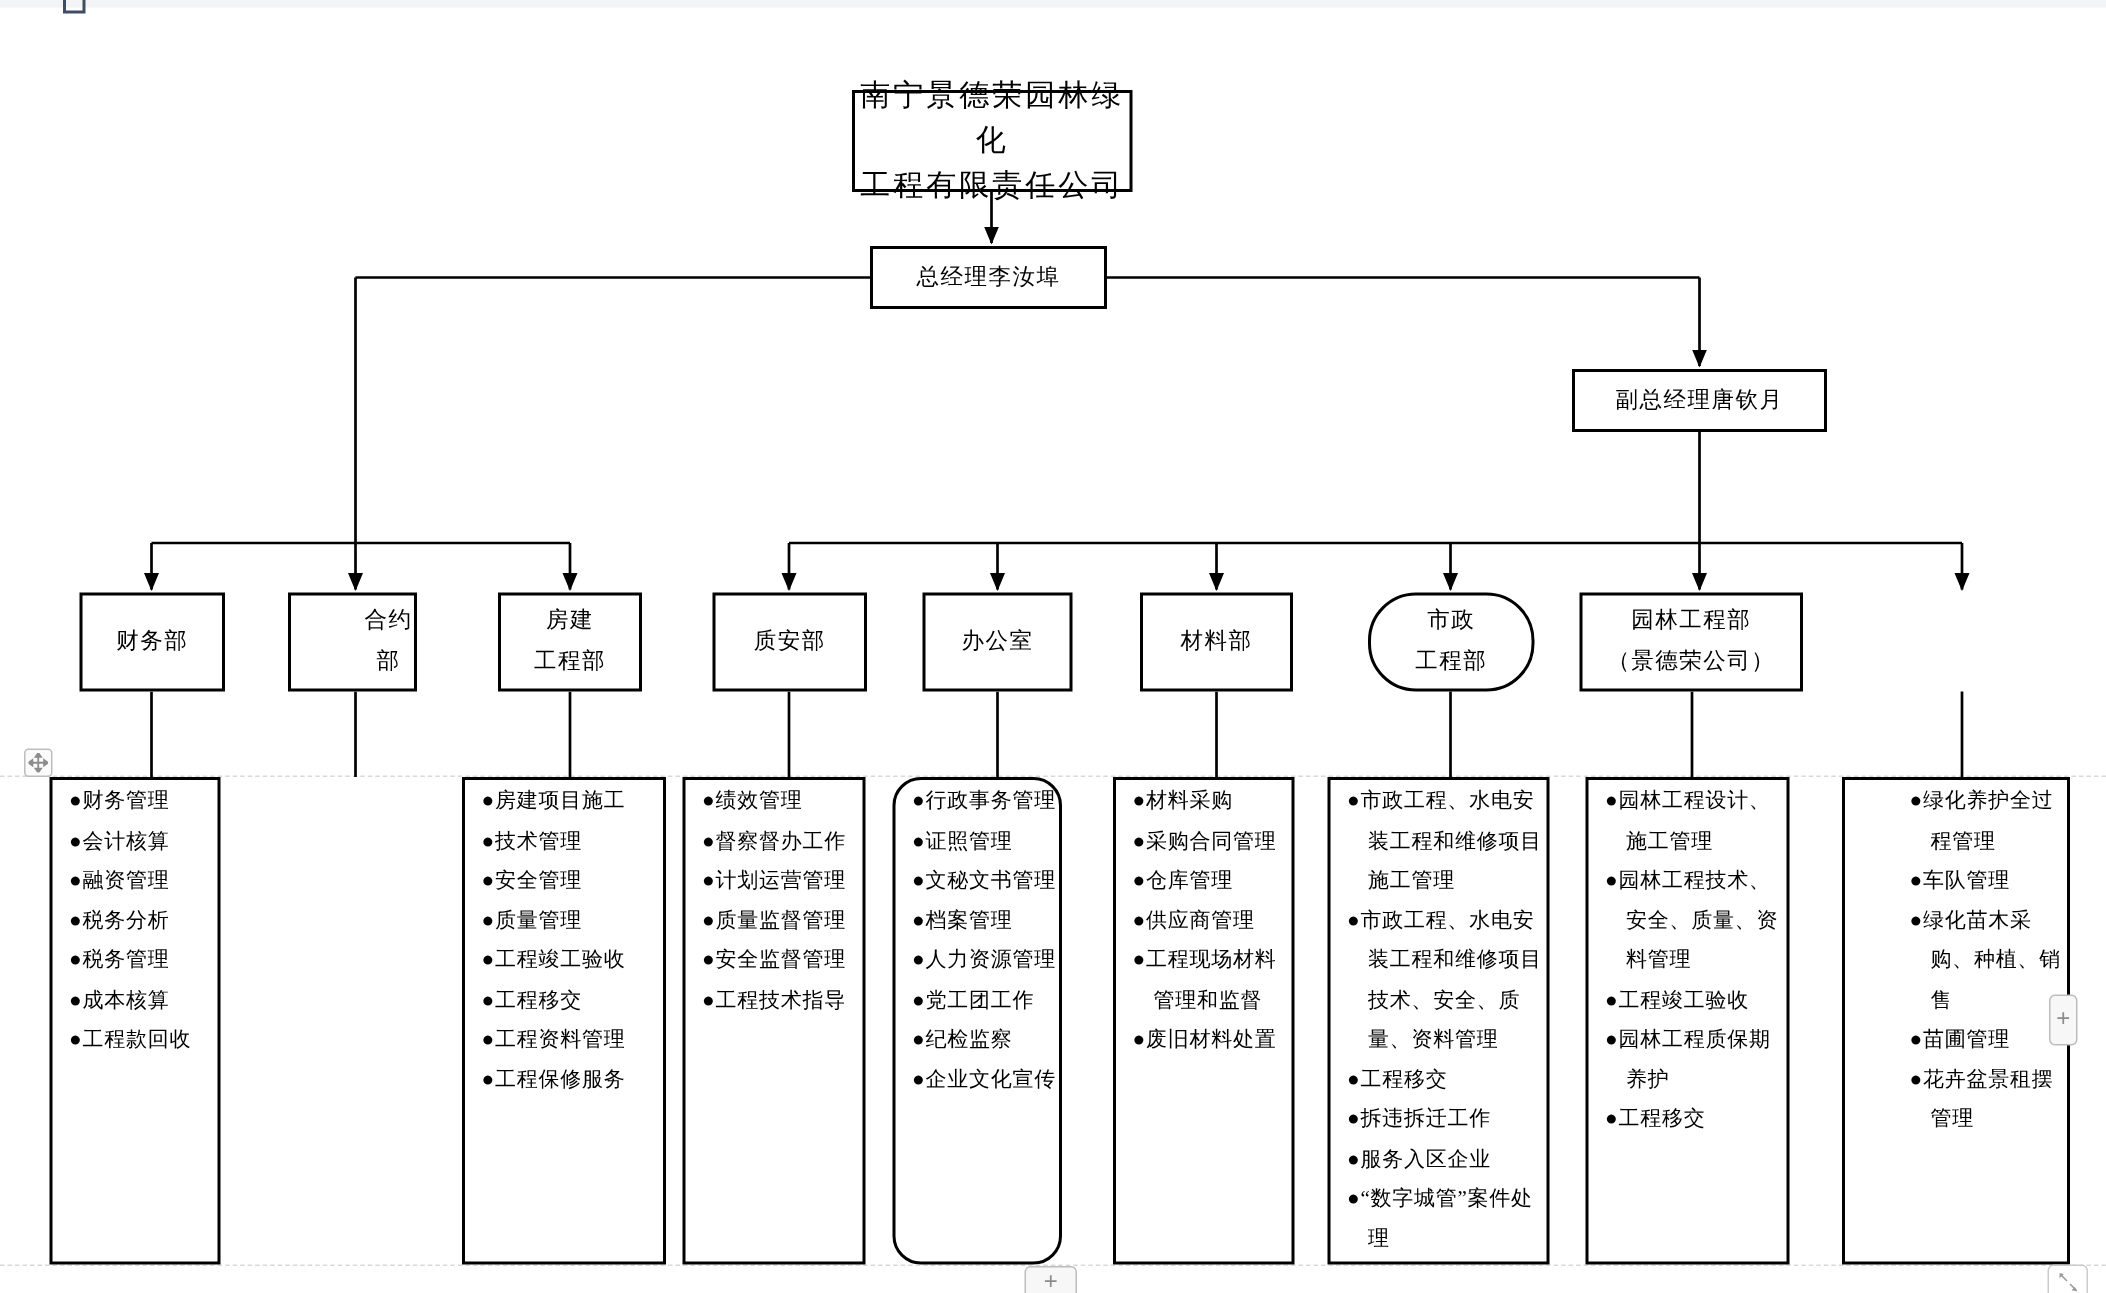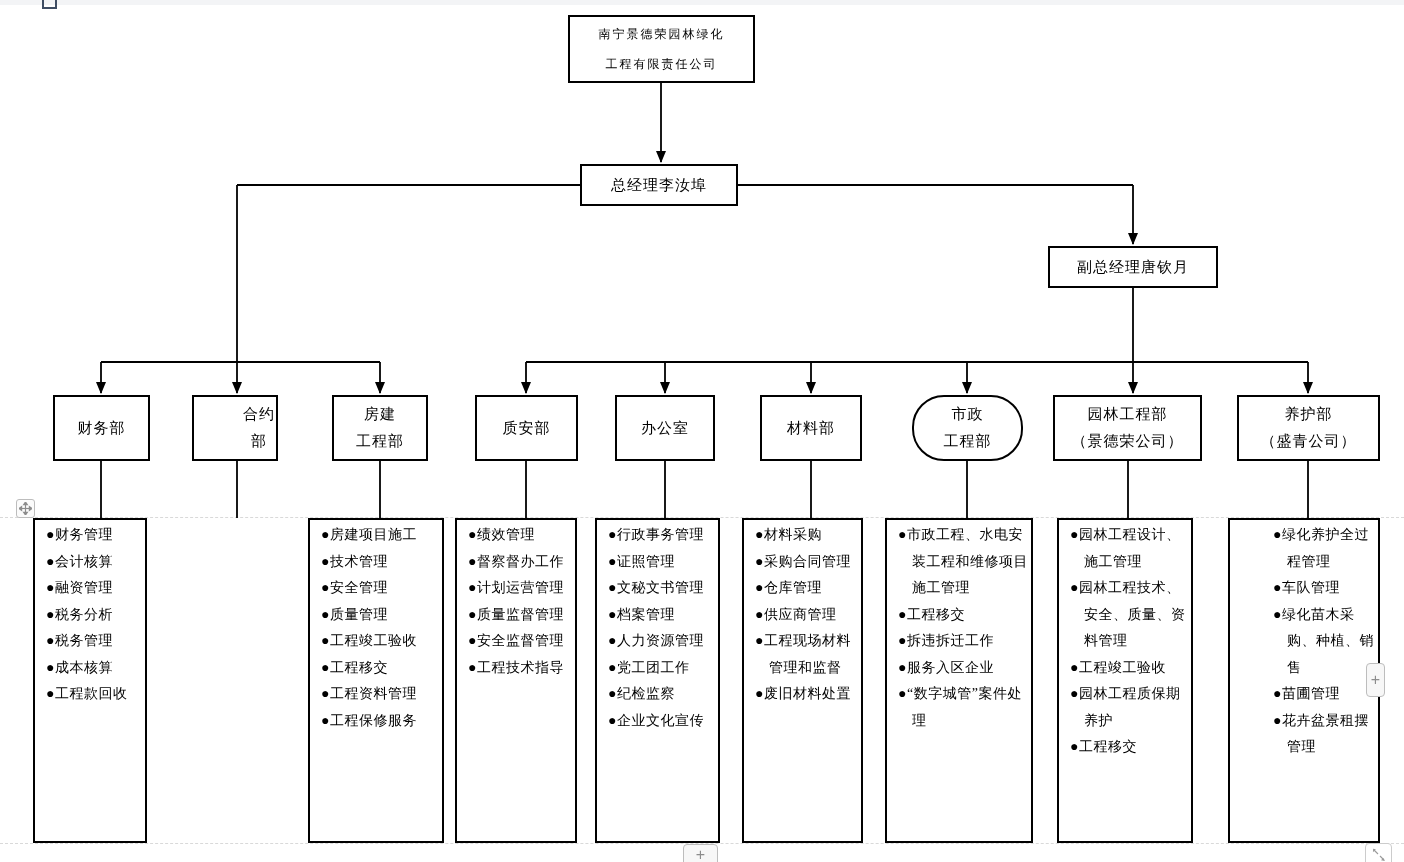--- a/index.html
+++ b/index.html
@@ -12,21 +12,21 @@
     border:2px solid #3f4d63; background:transparent; z-index:5; }
   .dashed-line { position:absolute; left:0; width:1404px; height:0; border-top:1px dashed #d9d9d9; z-index:0; }
   .connectors { position:absolute; left:0; top:0; z-index:1; }
   .node {
     position:absolute; box-sizing:border-box; border:2px solid #000; background:#fff; z-index:2;
     display:flex; flex-direction:column; align-items:center; justify-content:center;
     text-align:center;
   }
   .node .nline { display:block; line-height:29px; letter-spacing:1px; }
   .node .nline:empty { display:none; }
-  .company { font-size:12px; }
+  .company { font-size:20px;margin-top:45px; }
   .company .nline { line-height:30px; letter-spacing:2px; }
   .manager { font-size:15px; }
   .dept { font-size:15px; }
   .dept .nline { line-height:27px; }
   .list {
     position:absolute; box-sizing:border-box; border:2px solid #000; background:#fff; z-index:2;
     padding:2px 1px 0 11px; font-size:14px; top:518px; height:325px;
   }
   .duty { line-height:26.5px; padding-left:14px; text-indent:-14px; letter-spacing:0.5px; }
   .duty::before { content:"●"; }
@@ -131,24 +131,20 @@
 
   </div>
   <div class="node dept" style="left:912px; top:395px; width:111px; height:66px;border-radius:32px;">
     <span class="nline">市政</span>
     <span class="nline">工程部</span>
   </div>
   <div class="node dept" style="left:1053px; top:395px; width:149px; height:66px;">
     <span class="nline">园林工程部</span>
     <span class="nline">（景德荣公司）</span>
   </div>
-  <div class="node dept" style="left:1237px; top:395px; width:143px; height:66px;">
-    <span class="nline">养护部</span>
-    <span class="nline">（盛青公司）</span>
-  </div>
 
   <div class="list" style="left:33px;   width:114px;">
       <div class="duty">财务管理</div>
       <div class="duty">会计核算</div>
       <div class="duty">融资管理</div>
       <div class="duty">税务分析</div>
       <div class="duty">税务管理</div>
       <div class="duty">成本核算</div>
       <div class="duty">工程款回收</div>
     </div>
@@ -163,40 +159,41 @@
       <div class="duty">工程保修服务</div>
     </div>
   <div class="list" style="left:455px;  width:122px;">
       <div class="duty">绩效管理</div>
       <div class="duty">督察督办工作</div>
       <div class="duty">计划运营管理</div>
       <div class="duty">质量监督管理</div>
       <div class="duty">安全监督管理</div>
       <div class="duty">工程技术指导</div>
     </div>
-  <div class="list" style="left:595px;  width:125px;">
+  <div class="list" style="left:595px;  width:113px;border-radius:19px;">
       <div class="duty">行政事务管理</div>
       <div class="duty">证照管理</div>
       <div class="duty">文秘文书管理</div>
       <div class="duty">档案管理</div>
       <div class="duty">人力资源管理</div>
       <div class="duty">党工团工作</div>
       <div class="duty">纪检监察</div>
       <div class="duty">企业文化宣传</div>
     </div>
   <div class="list" style="left:742px;  width:121px;">
       <div class="duty">材料采购</div>
       <div class="duty">采购合同管理</div>
       <div class="duty">仓库管理</div>
       <div class="duty">供应商管理</div>
       <div class="duty">工程现场材料管理和监督</div>
       <div class="duty">废旧材料处置</div>
     </div>
   <div class="list" style="left:885px;  width:148px;">
       <div class="duty">市政工程、水电安装工程和维修项目施工管理</div>
+      <div class="duty">市政工程、水电安装工程和维修项目技术、安全、质量、资料管理</div>
       <div class="duty">工程移交</div>
       <div class="duty">拆违拆迁工作</div>
       <div class="duty">服务入区企业</div>
       <div class="duty">“数字城管”案件处理</div>
     </div>
   <div class="list" style="left:1057px; width:136px;">
       <div class="duty">园林工程设计、施工管理</div>
       <div class="duty">园林工程技术、安全、质量、资料管理</div>
       <div class="duty">工程竣工验收</div>
       <div class="duty">园林工程质保期养护</div>

